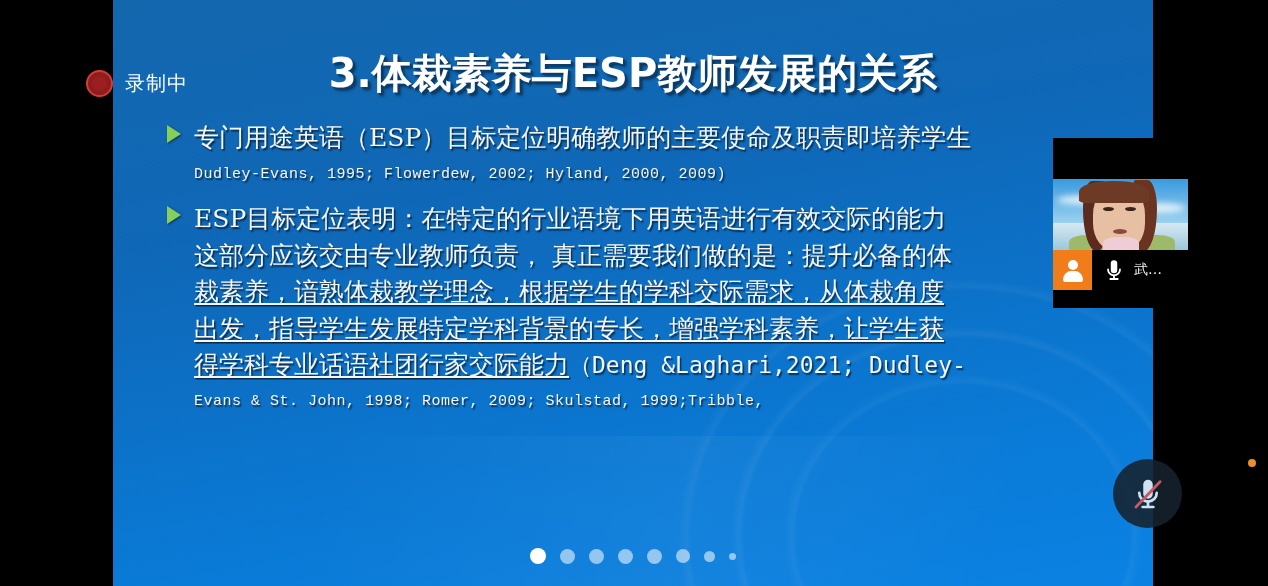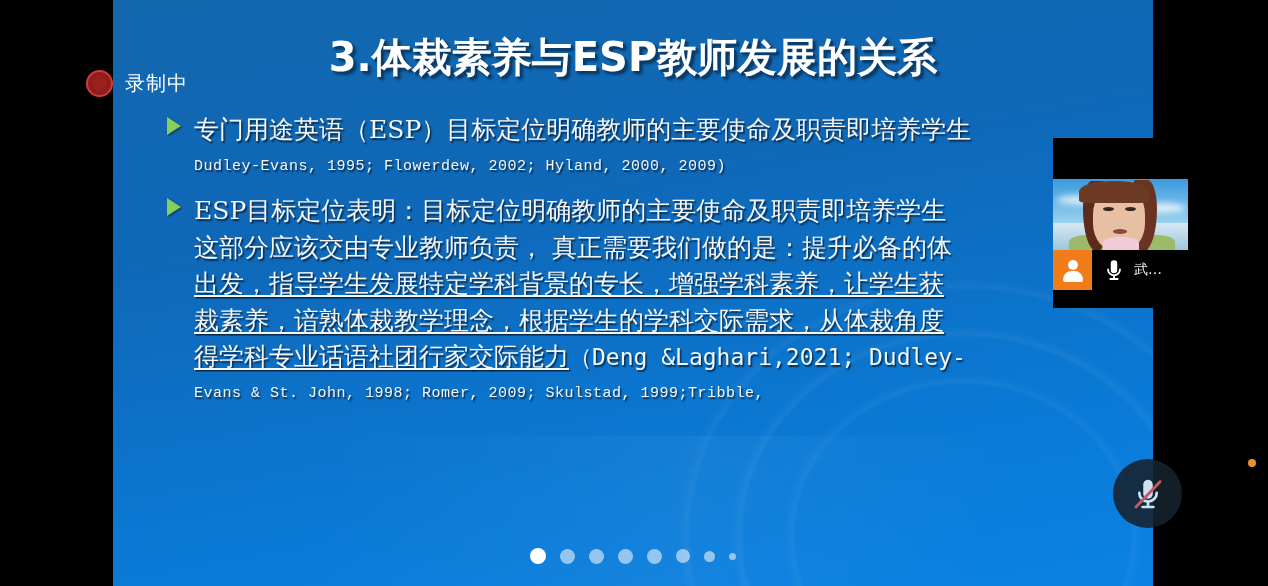--- a/index.html
+++ b/index.html
@@ -95,39 +95,39 @@
   .slide-sweep {
     position: absolute;
     left: 0; bottom: 0;
     width: 100%; height: 150px;
     background: linear-gradient(105deg, rgba(255,255,255,0.00) 20%, rgba(255,255,255,0.045) 55%, rgba(255,255,255,0.00) 85%);
     pointer-events: none;
   }
 
   .slide-title {
     position: absolute;
-    top: 30px;
+    top: 46px;
     left: 0;
     width: 100%;
     text-align: center;
     font-family: "DejaVu Sans", "Liberation Sans", sans-serif;
     font-weight: bold;
     font-size: 40px;
     color: #ffffff;
     letter-spacing: 0px;
     text-shadow:
       2px 2px 0 #0b3d6b,
       3px 3px 3px rgba(0,0,0,0.55);
     white-space: nowrap;
   }
 
   .body-block {
     position: absolute;
     left: 46px;
-    top: 112px;
+    top: 120px;
     width: 960px;
     color: #f2f5f7;
   }
   .bullet {
     position: relative;
     margin-bottom: 8px;
   }
   .bullet-marker {
     position: absolute;
     left: 8px;
@@ -305,24 +305,24 @@
         <span class="bullet-marker"></span>
         <div class="bullet-body">
           <div class="line">专门用途英语（ESP）目标定位明确教师的主要使命及职责即培养学生</div>
           <div class="line mono">Dudley-Evans, 1995; Flowerdew, 2002; Hyland, 2000, 2009)</div>
         </div>
       </div>
 
       <div class="bullet">
         <span class="bullet-marker"></span>
         <div class="bullet-body">
-          <div class="line"><span>ESP目标定位表明：目标定位明确教师的主要使命及职责即培养学生</span></div>
+          <div class="line"><span>ESP目标定位表明：在特定的行业语境下用英语进行有效交际的能力</span></div>
           <div class="line">这部分应该交由专业教师负责， 真正需要我们做的是：提升必备的体</div>
+          <div class="line"><span class="u">裁素养，谙熟体裁教学理念，根据学生的学科交际需求，从体裁角度</span></div>
           <div class="line"><span class="u">出发，指导学生发展特定学科背景的专长，增强学科素养，让学生获</span></div>
-          <div class="line"><span class="u">裁素养，谙熟体裁教学理念，根据学生的学科交际需求，从体裁角度</span></div>
           <div class="line"><span class="u">得学科专业话语社团行家交际能力</span><span style="font-family:'DejaVu Sans Mono','Liberation Mono',monospace;font-size:23px;margin-top:34px;">（Deng &amp;Laghari,2021; Dudley-</span></div>
           <div class="line mono">Evans &amp; St. John, 1998; Romer, 2009; Skulstad, 1999;Tribble,</div>
         </div>
       </div>
 
     </div>
 
     <div class="pager" id="pager">
         <span class="dot active" style="width: 16px; height: 16px;"></span>
         <span class="dot" style="width: 15px; height: 15px;"></span>

